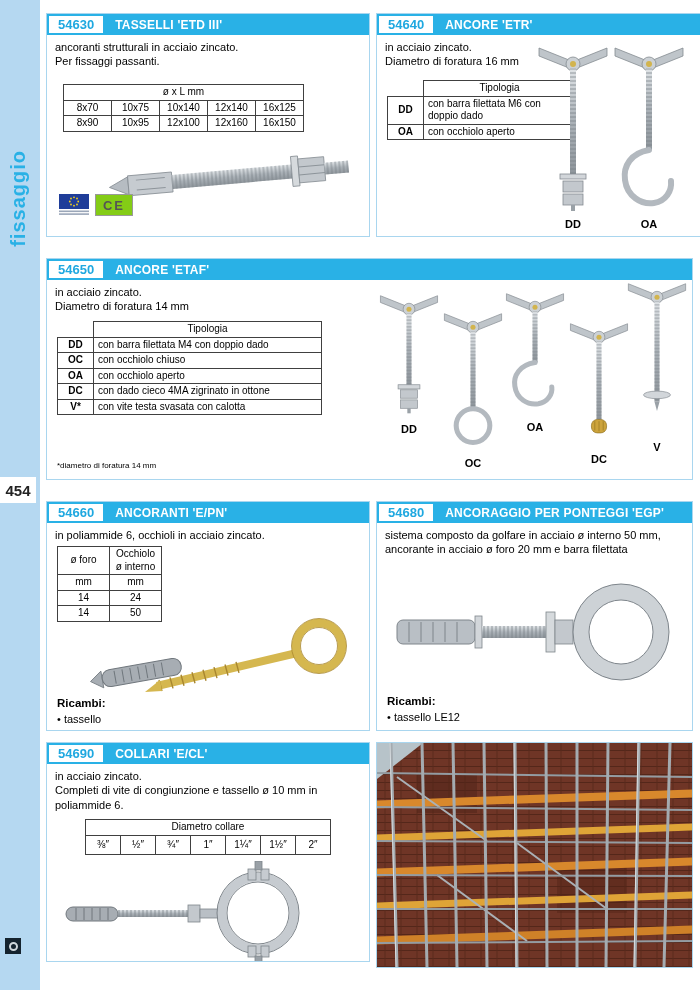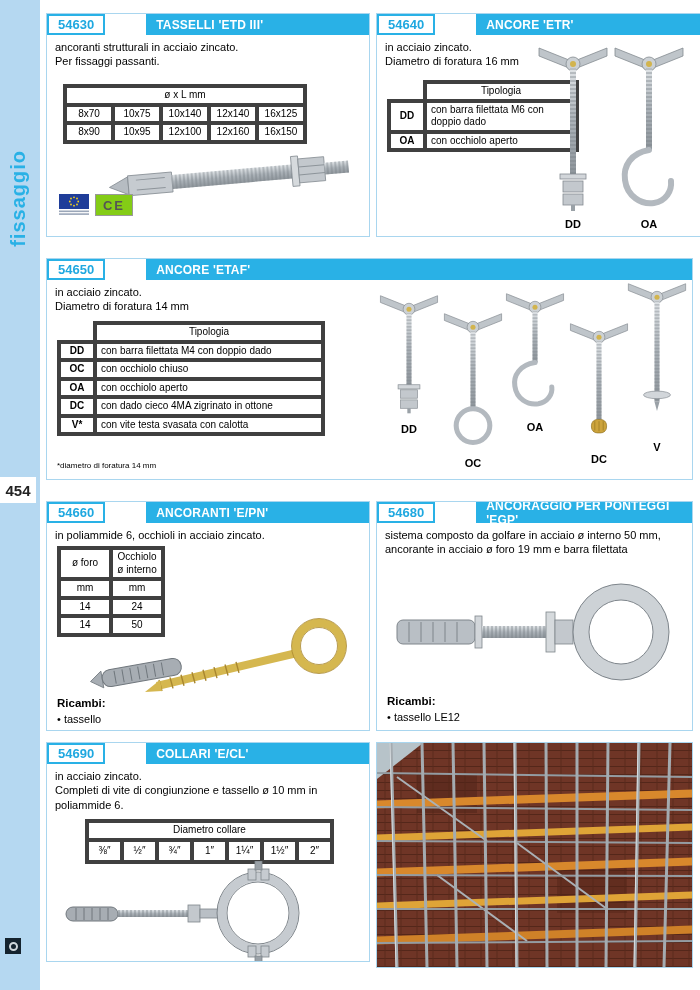--- a/index.html
+++ b/index.html
@@ -19,35 +19,35 @@
     font-size:15px; font-weight:bold; color:#222;
   }
   .publisher-logo {
     position:absolute; top:938px; left:5px; width:16px; height:16px;
     background:#15232e; display:flex; align-items:center; justify-content:center;
   }
   .publisher-logo .ring { width:9px; height:9px; border:2px solid #cfd6da; border-radius:50%; }
 
   
   .panel { position:absolute; border:1px solid #a9d6ef; background:#fff; overflow:hidden; }
-  .panel-header { display:flex; height:21px;gap:41px; }
+  .panel-header { display:flex; height:21px; }
   .code-badge {
     background:#fff; border:2px solid #29b1e6; color:#1fa8e0;
     font-weight:bold; font-size:13px; padding:0 9px;
     display:flex; align-items:center;
   }
   .title-bar {
     background:#29b1e6; color:#fff; font-weight:bold; font-size:12px;
     flex:1; display:flex; align-items:center; padding-left:10px; letter-spacing:0.2px;
   }
   .desc { position:absolute; left:0; top:21px; padding:5px 8px 0; font-size:11px; line-height:1.3; }
 
   
   .spec-table { position:absolute; border-collapse:collapse; font-size:10px; color:#000; }
-  .spec-table td, .spec-table th { border:4px solid #404040; padding:1px 4px; text-align:center; font-weight:normal; line-height:1.25; }
+  .spec-table td, .spec-table th { border:1px solid #404040; padding:1px 4px; text-align:center; font-weight:normal; line-height:1.25; }
   .spec-table th.open { border:none; }
   .spec-table .code-cell { font-weight:bold; width:36px; }
   .spec-table .desc-cell { text-align:left; }
   .t54630 td { width:48px; }
   .t54640 .desc-cell { width:152px;margin-top:20px; }
   .t54650 .desc-cell { width:228px; }
   .t54660 td, .t54660 th { width:52px; }
   .t54690 td { width:35px; padding:3px 2px; }
   .tip-h { text-align:left; padding-left:5px; }
 
@@ -363,21 +363,21 @@
     </div>
   </section>
 
   <section class="panel" style="left:376px;top:501px;width:317px;height:230px">
     <header class="panel-header">
       <div class="code-badge">54680</div>
       <div class="title-bar" style="font-size:12px">ANCORAGGIO PER PONTEGGI 'EGP'</div>
     </header>
     <div class="desc" style="width:310px">
       <div>sistema composto da golfare in acciaio ø interno 50 mm,</div>
-      <div>ancorante in acciaio ø foro 19 mm e barra filettata</div>
+      <div>ancorante in acciaio ø foro 20 mm e barra filettata</div>
     </div>
     <svg class="art" style="left:14px;top:72px" width="300" height="115" viewBox="0 0 300 115">
       <rect x="6" y="46" width="78" height="24" rx="6" fill="#b9bfc5" stroke="#7e858b"></rect>
       <g stroke="#7e858b" stroke-width="1">
         <line x1="18" y1="48" x2="18" y2="68"></line>
           <line x1="30" y1="48" x2="30" y2="68"></line>
         <line x1="42" y1="48" x2="42" y2="68"></line>
           <line x1="54" y1="48" x2="54" y2="68"></line>
         <line x1="66" y1="48" x2="66" y2="68"></line>
       </g>

